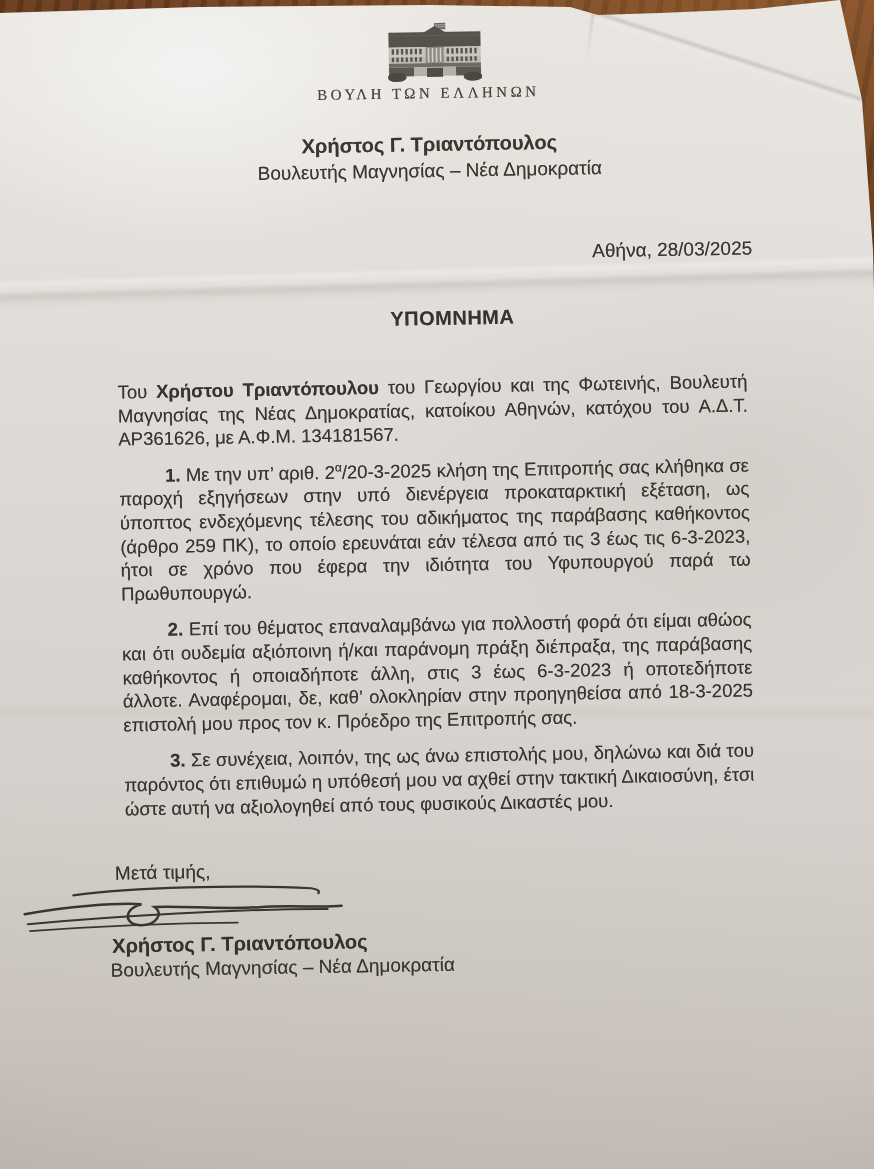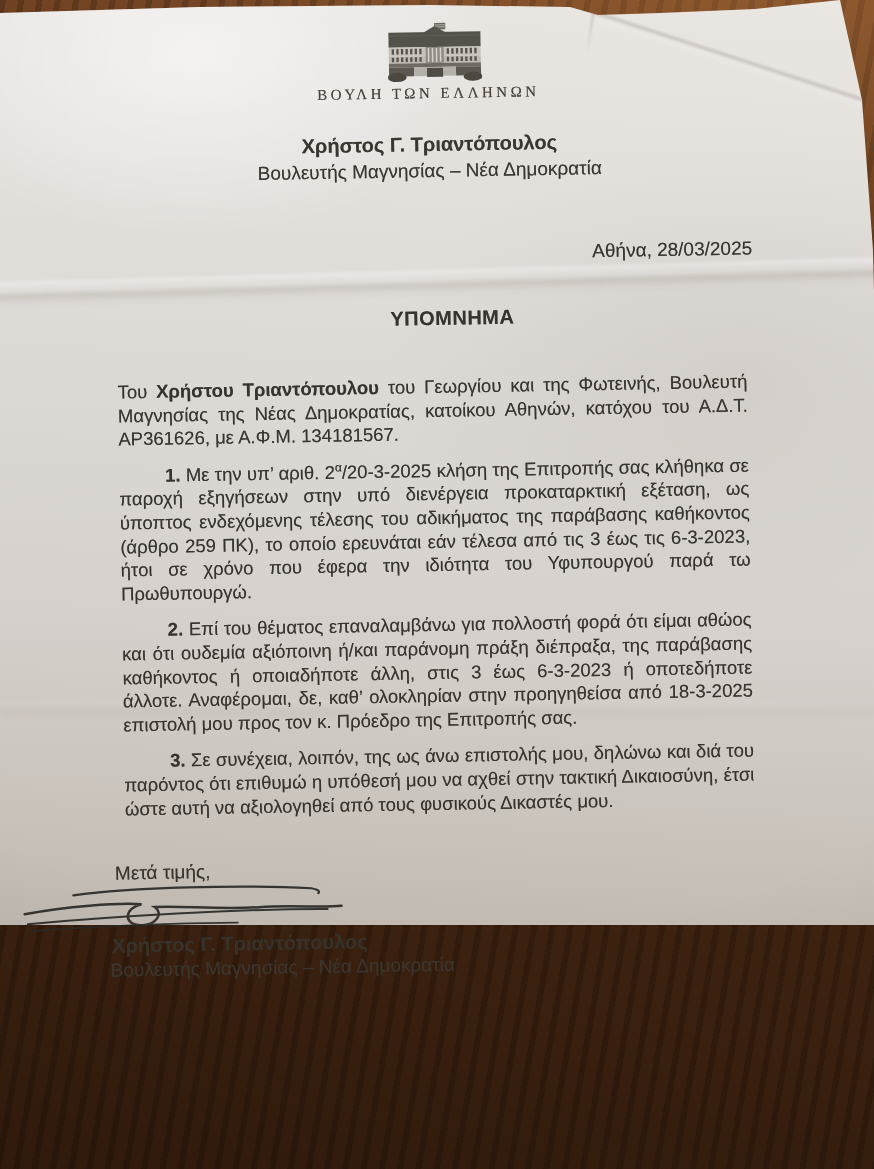--- a/index.html
+++ b/index.html
@@ -4,21 +4,21 @@
 <style>
   html,body{margin:0;padding:0;}
   body{
     width:874px;height:1169px;overflow:hidden;
     font-family:"Liberation Sans", sans-serif;
     background:
       radial-gradient(900px 500px at 85% 0%, rgba(150,95,45,0.45), rgba(0,0,0,0) 60%),
       repeating-linear-gradient(100deg, rgba(0,0,0,0.18) 0 6px, rgba(0,0,0,0) 6px 18px),
       linear-gradient(190deg,#8a5530 0%,#6b3f1f 14%,#4a2a14 45%,#301a0c 100%);
   }
-  .photo{position:relative;width:874px;height:925px;}
+  .photo{position:relative;width:874px;height:1169px;}
   .paper{
     position:absolute;inset:0;
     clip-path:polygon(0 13px,200px 7px,430px 5px,570px 7px,598px 15px,660px 13px,755px 9px,840px 0,862px 100px,873px 250px,874px 292px,874px 1169px,0 1169px);
     background:
       radial-gradient(420px 260px at 22% 6%, rgba(255,255,255,0.55), rgba(255,255,255,0) 70%),
       radial-gradient(520px 320px at 85% 40%, rgba(120,106,96,0.10), rgba(120,106,96,0) 70%),
       radial-gradient(150% 120% at 50% 30%, rgba(0,0,0,0) 60%, rgba(88,74,62,0.16) 100%),
       linear-gradient(183deg,#eae7e3 0%,#e3e0dc 22%,#dcd8d3 45%,#d5d0cb 68%,#c9c3bc 88%,#beb8b1 100%);
   }
   .crease-h{

